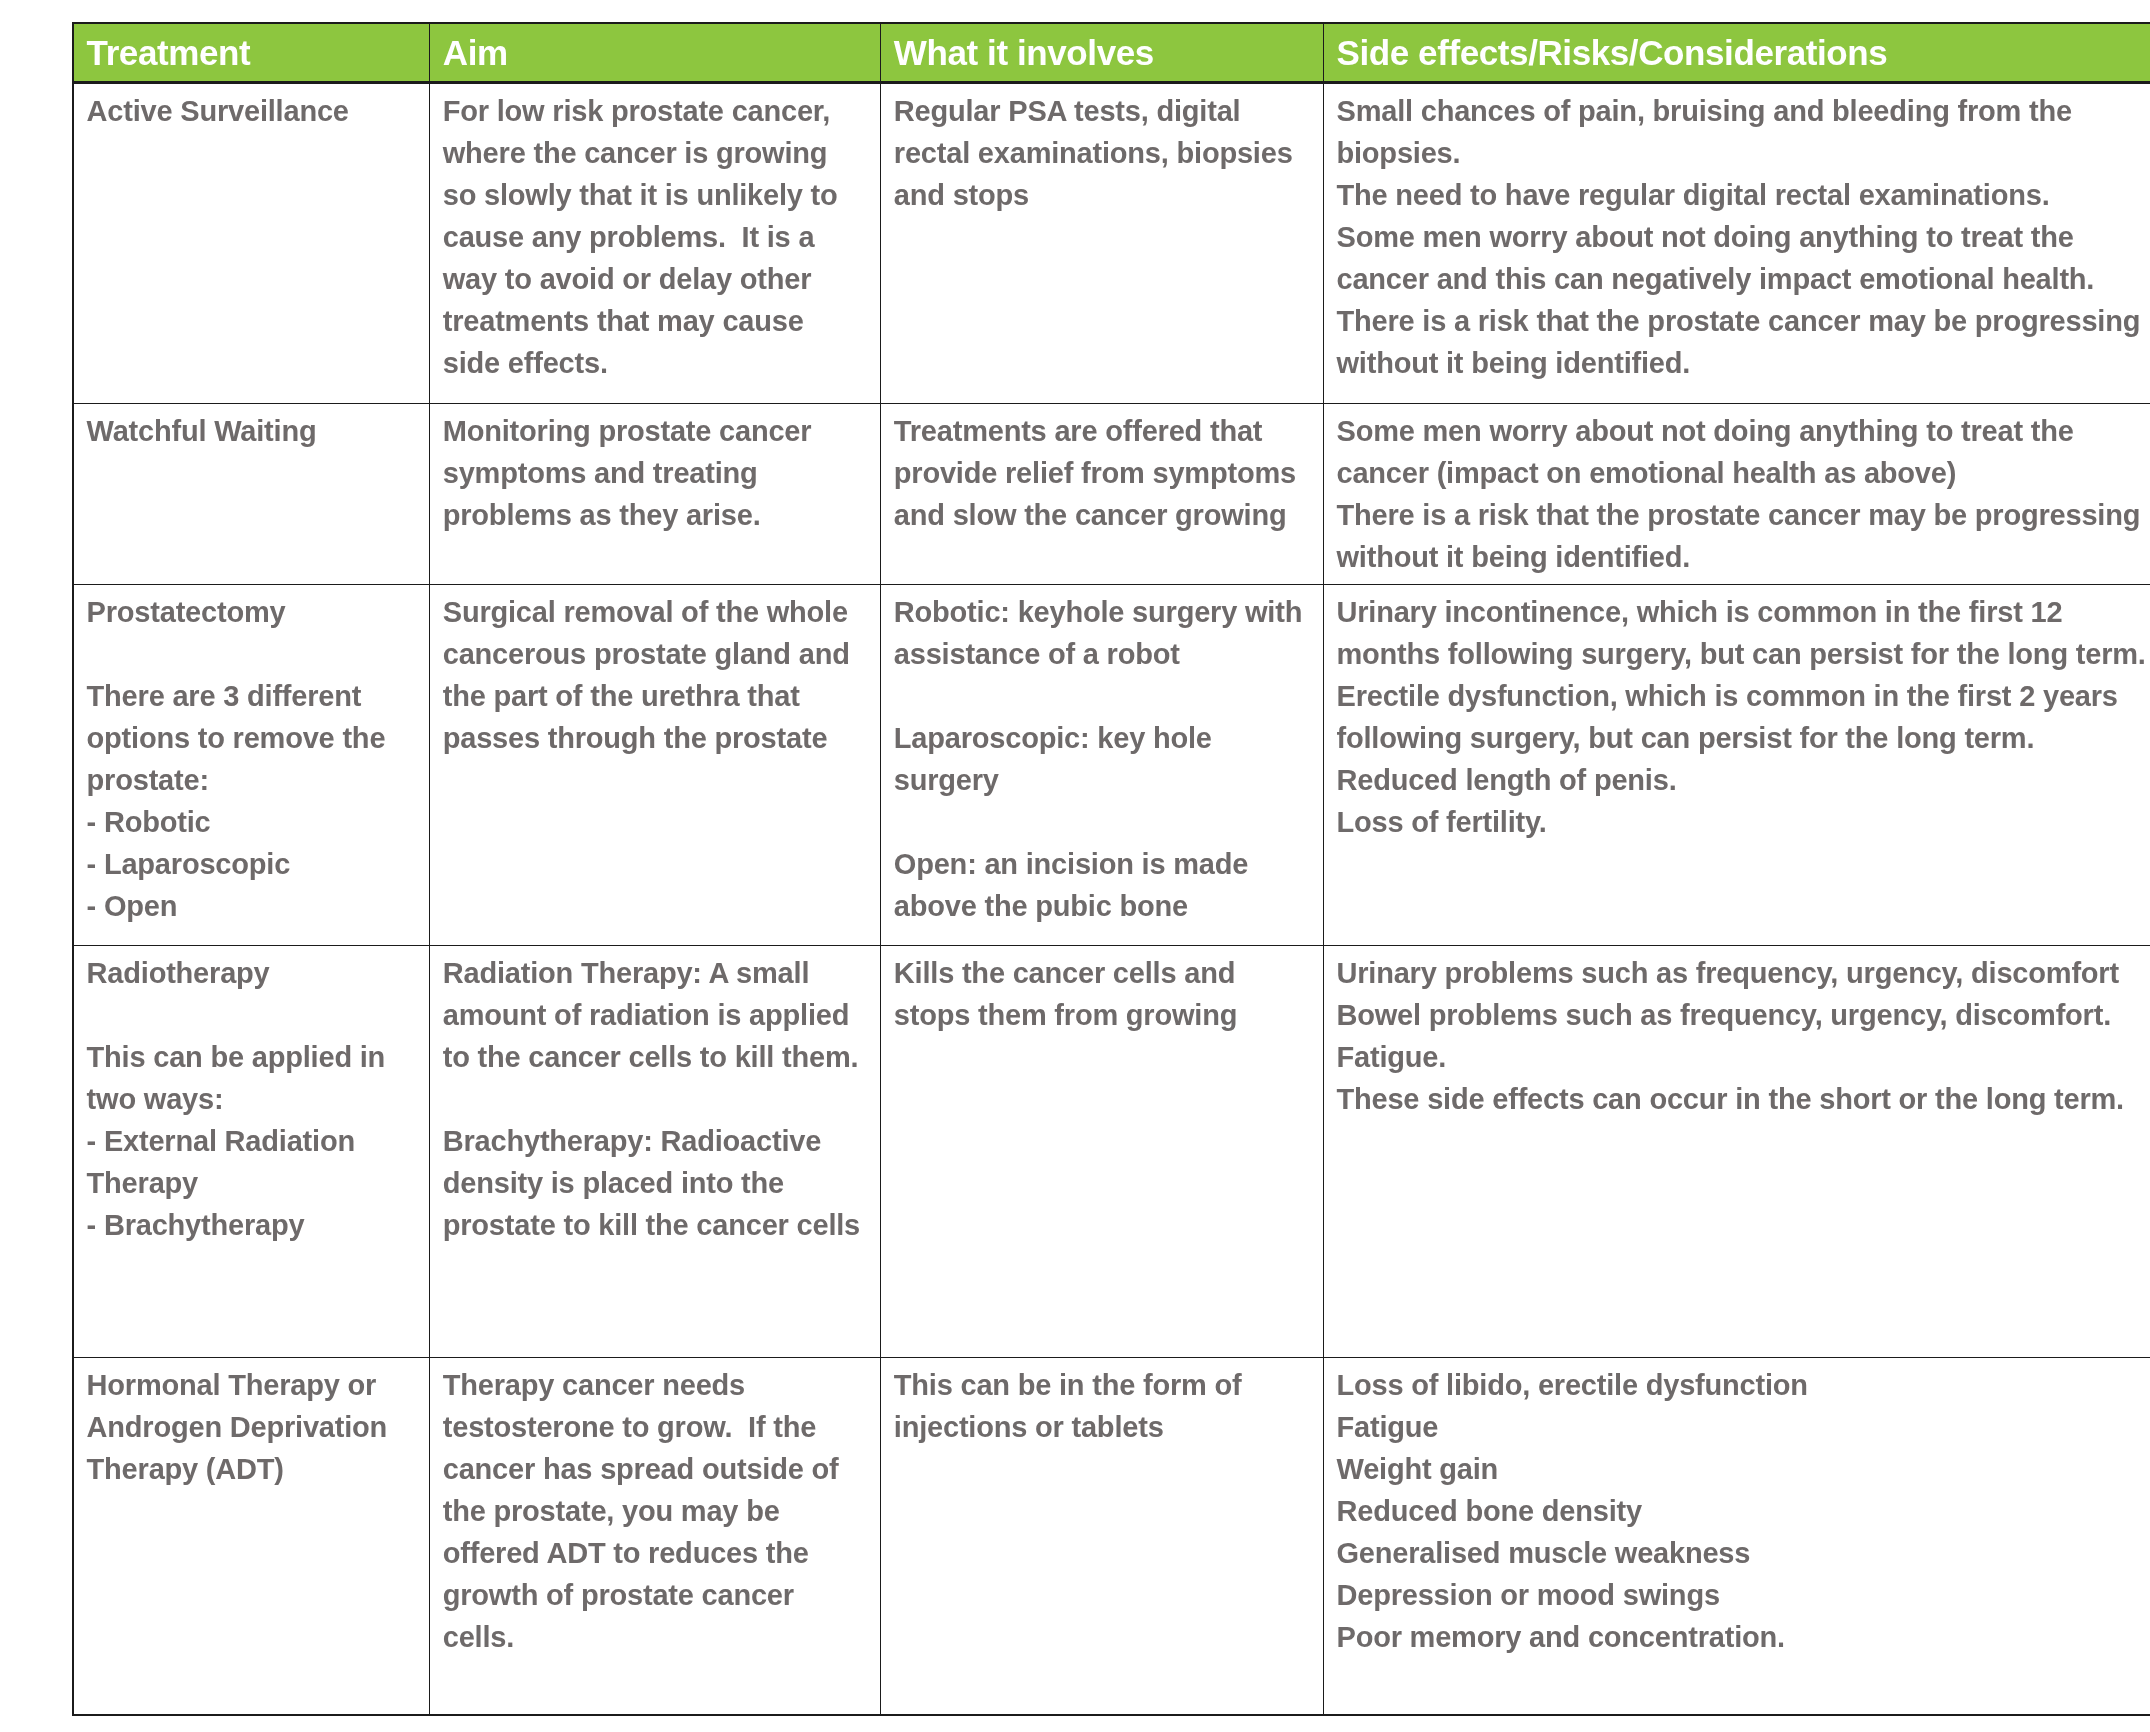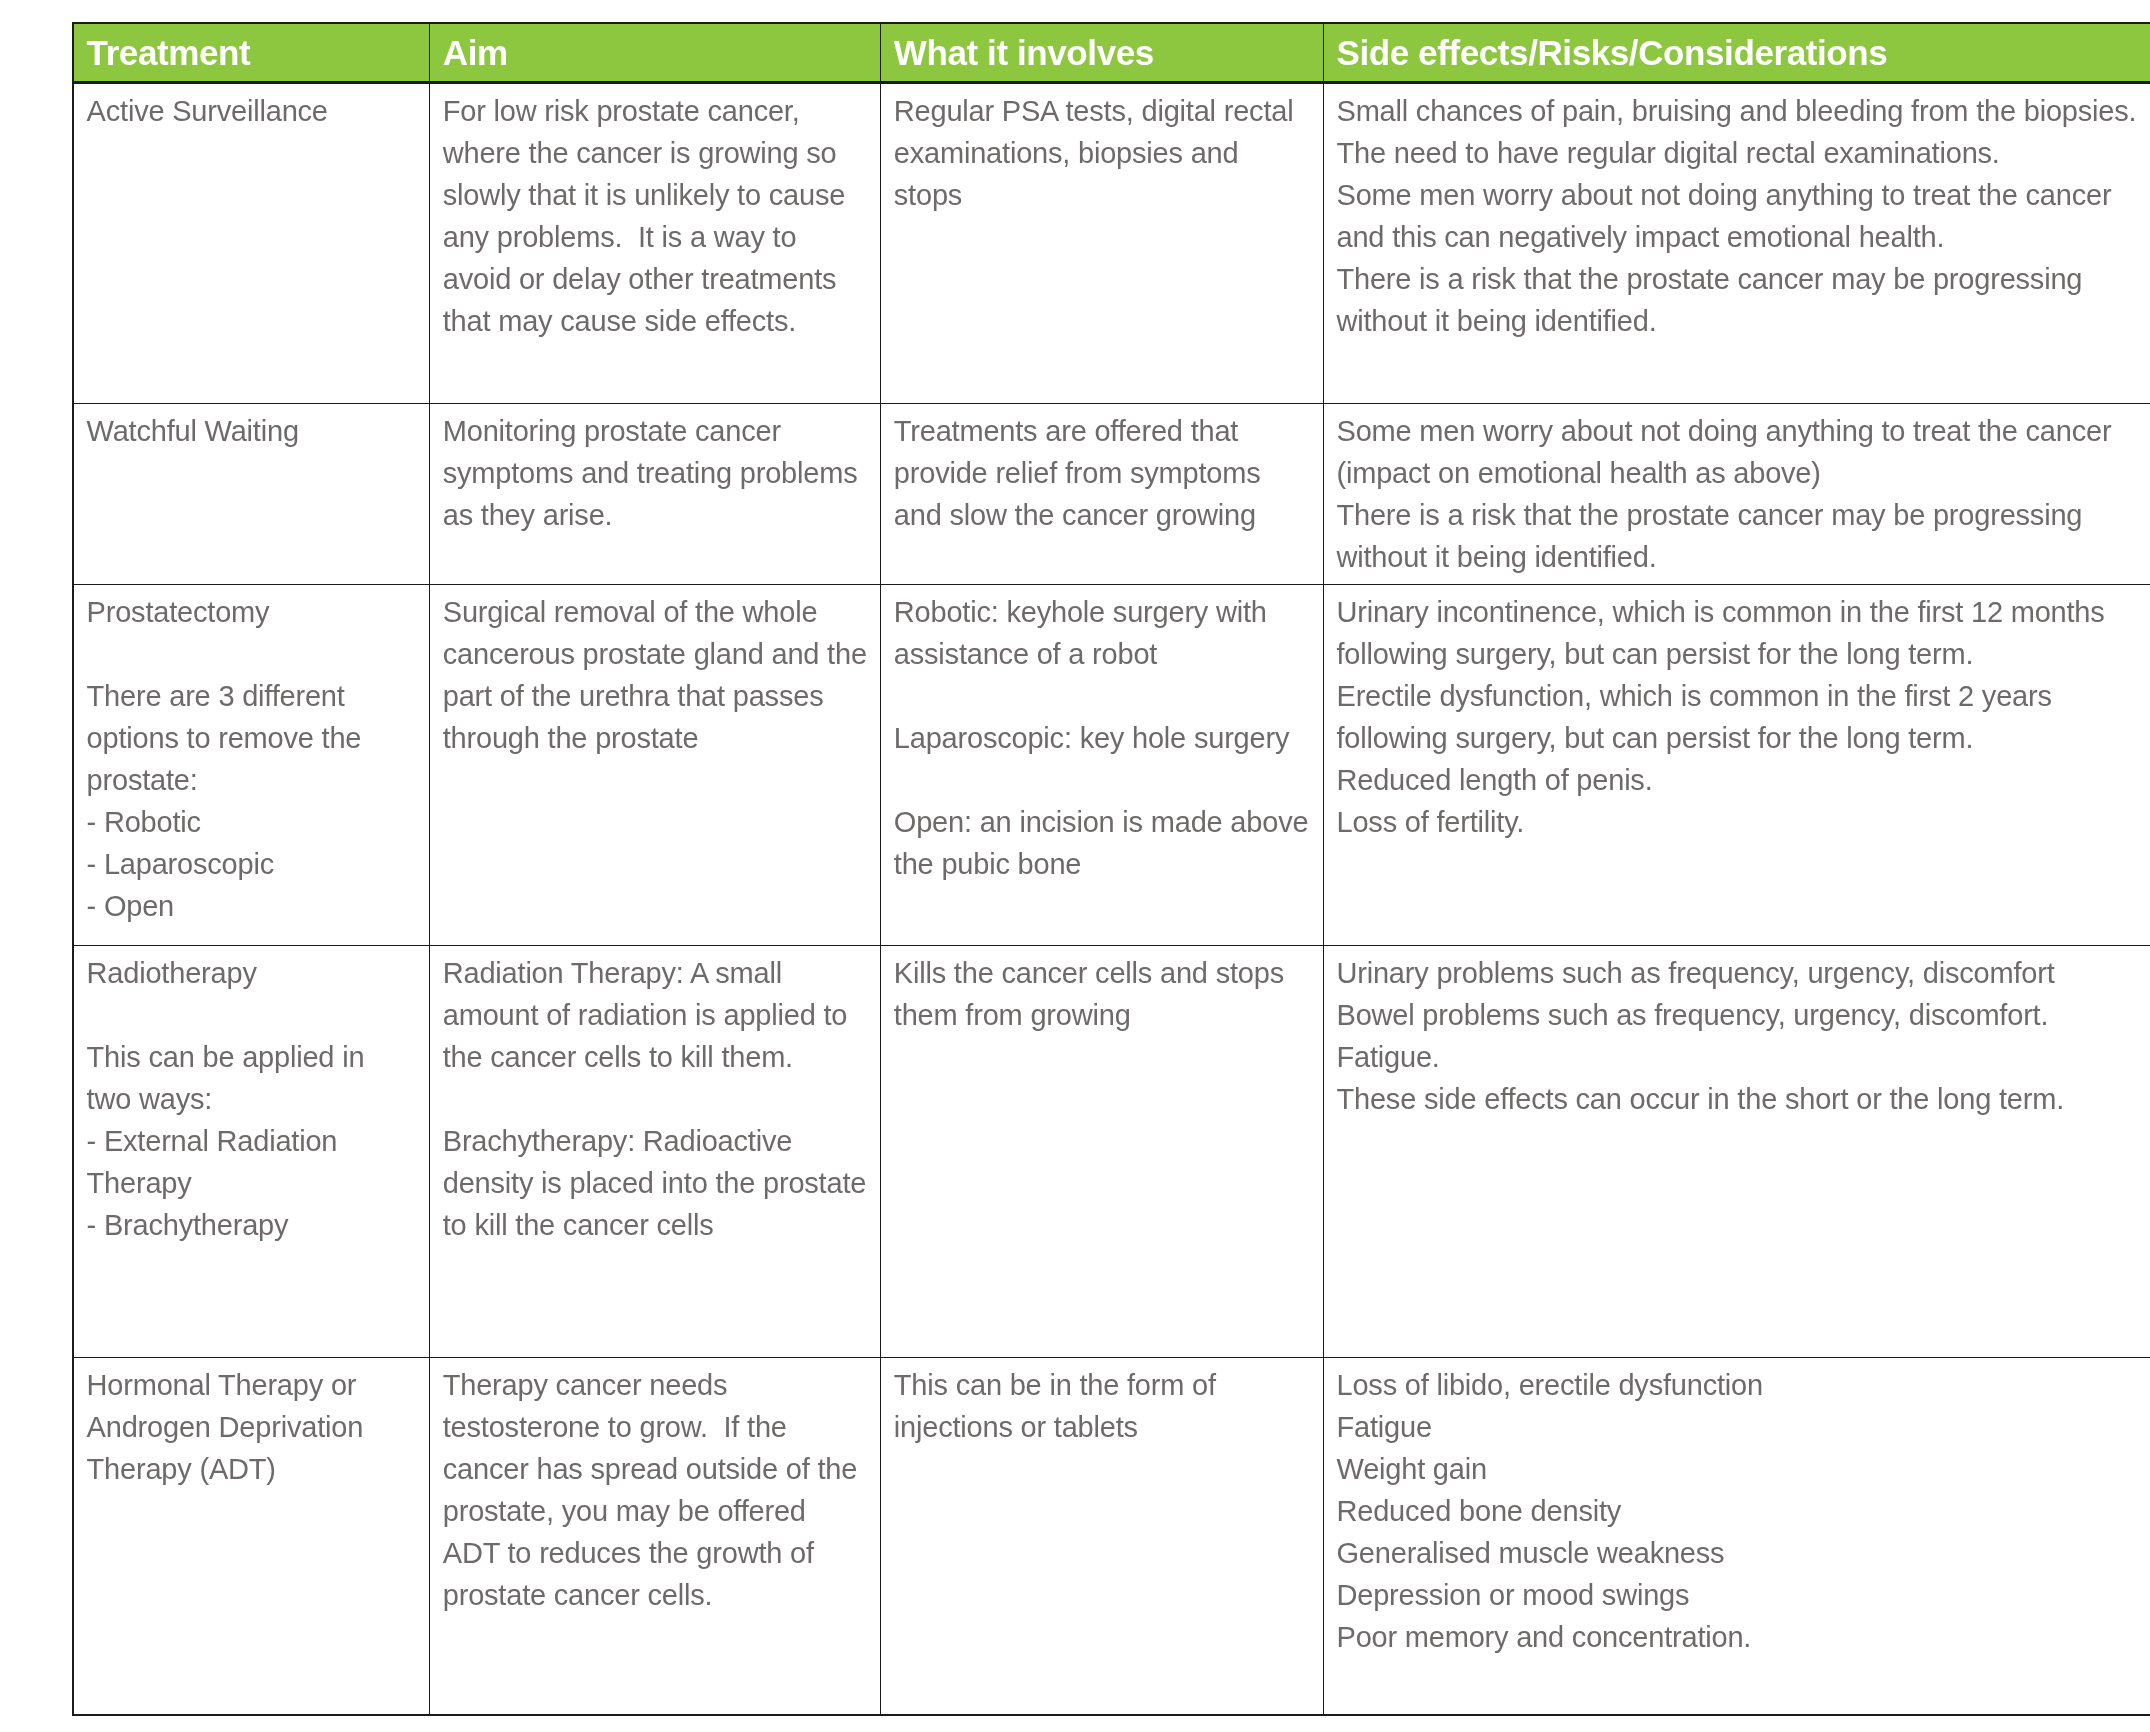--- a/index.html
+++ b/index.html
@@ -22,20 +22,21 @@
     top: 22px;
     width: 2100px;
     border-collapse: collapse;
     table-layout: fixed;
     border: 2.4px solid #1b1b1b;
   }
   table.tx th, table.tx td {
     border: 1.6px solid #1b1b1b;
     vertical-align: top;
     overflow: hidden;
+    font-weight: bold;
   }
   table.tx th {
     background: #8dc63f;
     color: #ffffff;
     font-size: 35px;
     font-weight: bold;
     text-align: left;
     vertical-align: middle;
     padding: 0 12.6px;
     height: 57px;

